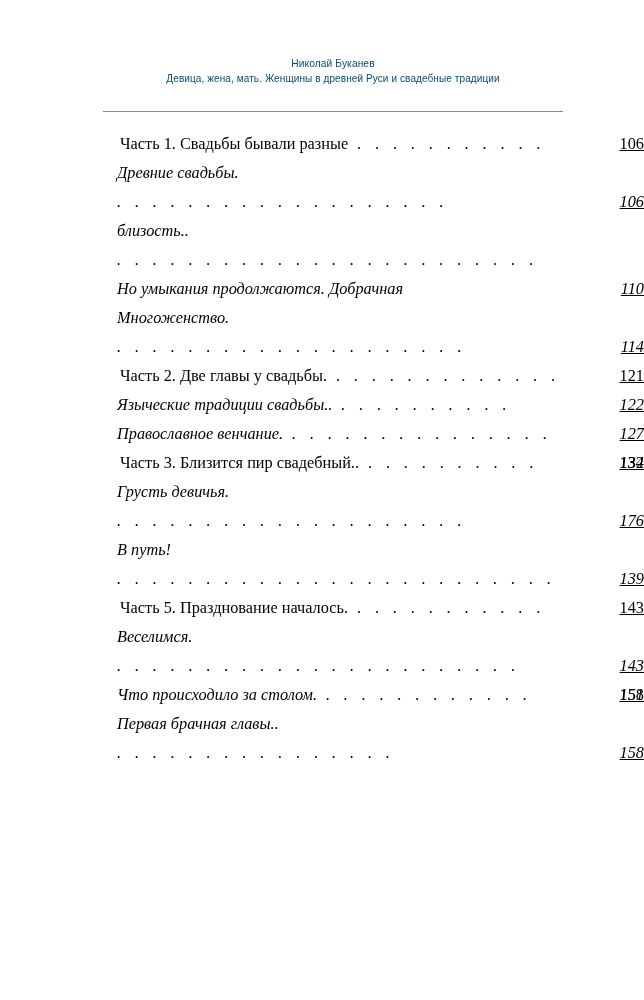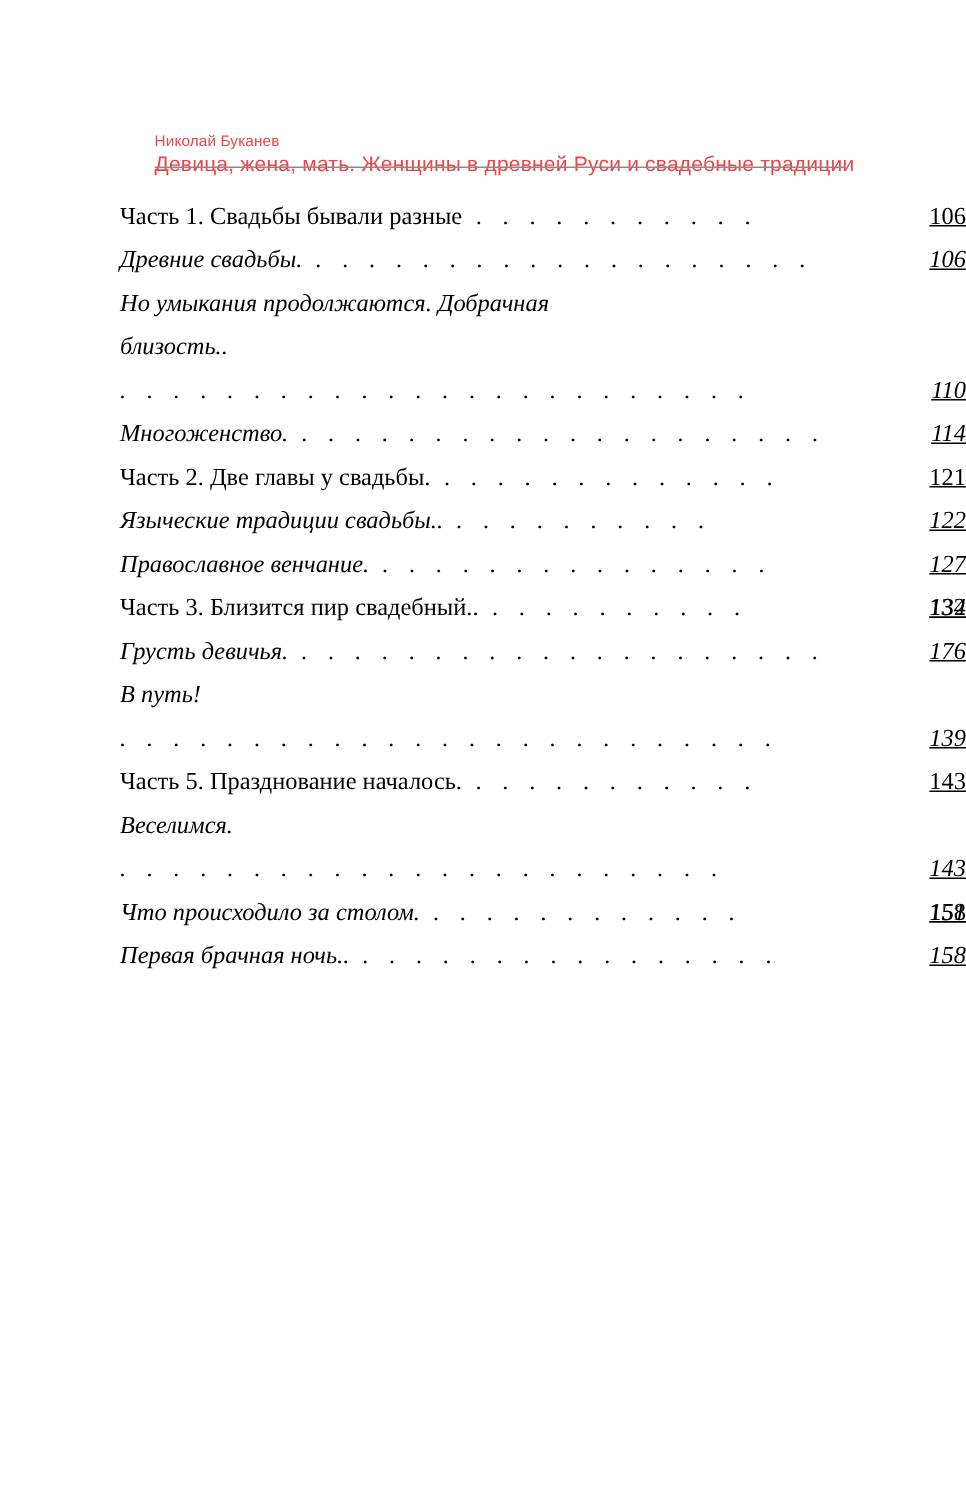--- a/index.html
+++ b/index.html
@@ -21,35 +21,35 @@
     left: 0;
     top: 0;
     width: 644px;
     height: 1000px;
   }
 
   
   .running-head {
     position: absolute;
     left: 103px;
-    top: 87px;
+    top: 56px;
     width: 460px;
-    text-align: left;
+    text-align: center;
     font-family: "Liberation Sans", "DejaVu Sans", sans-serif;
-    color: #ef4444;
+    color: #0c4a6e;
   }
   .running-head .rh-line {
     display: block;
     font-size: 10.2px;
     line-height: 15px;
     letter-spacing: 0.01em;
     white-space: nowrap;
   }
   .running-head .rh-line.rh-author { font-size: 10.2px; }
-  .running-head .rh-line.rh-title  { font-size: 14px; }
+  .running-head .rh-line.rh-title  { font-size: 10px; }
 
   .head-rule {
     position: absolute;
     left: 103px;
     top: 111px;
     width: 460px;
     height: 1px;
     background: #8a8a8a;
   }
 
@@ -91,30 +91,30 @@
     right: 0;
     bottom: 0;
     width: 76px;
     text-align: right;
     padding-right: 0;
     text-decoration: underline;
   }
 
   
   .lvl-part {
-    padding-left: 80px;
+    padding-left: 120px;
     font-size: 16.3px;
     line-height: 29px;
     font-weight: normal;
     font-style: normal;
   }
 
   
   .lvl-section {
-    padding-left: 80px;
+    padding-left: 117px;
     font-size: 16.3px;
     line-height: 29px;
     font-style: italic;
   }
   .lvl-section .pageno { font-style: italic; }
 
   
   .wrap-first { display: block; }
 </style>
 </head>
@@ -132,22 +132,22 @@
   <div class="toc" id="toc-root">
       <div class="toc-entry lvl-part">
         <span class="entry-line"><span class="entry-title">Часть 1. Свадьбы бывали разные</span><span class="leader"> . . . . . . . . . . . </span></span>
         <span class="pageno">106</span>
       </div>
       <div class="toc-entry lvl-section">
         <span class="entry-line"><span class="entry-title">Древние свадьбы.</span><span class="leader"> . . . . . . . . . . . . . . . . . . . </span></span>
         <span class="pageno">106</span>
       </div>
       <div class="toc-entry lvl-section">
+        <span class="entry-line"><span class="entry-title">близость..</span><span class="leader"> . . . . . . . . . . . . . . . . . . . . . . . . </span></span>
         <span class="entry-line wrap-first"><span class="entry-title">Но умыкания продолжаются. Добрачная</span></span>
-        <span class="entry-line"><span class="entry-title">близость..</span><span class="leader"> . . . . . . . . . . . . . . . . . . . . . . . . </span></span>
         <span class="pageno">110</span>
       </div>
       <div class="toc-entry lvl-section">
         <span class="entry-line"><span class="entry-title">Многоженство.</span><span class="leader"> . . . . . . . . . . . . . . . . . . . . </span></span>
         <span class="pageno">114</span>
       </div>
       <div class="toc-entry lvl-part">
         <span class="entry-line"><span class="entry-title">Часть 2. Две главы у свадьбы.</span><span class="leader"> . . . . . . . . . . . . . </span></span>
         <span class="pageno">121</span>
       </div>
@@ -183,21 +183,21 @@
         <span class="pageno">143</span>
       </div>
       <div class="toc-entry lvl-section">
         <span class="entry-line"><span class="entry-title">Что происходило за столом.</span><span class="leader"> . . . . . . . . . . . . </span></span>
         <span class="pageno">151</span>
       </div>
       <div class="toc-entry lvl-part">
         <span class="pageno">158</span>
       </div>
       <div class="toc-entry lvl-section">
-        <span class="entry-line"><span class="entry-title">Первая брачная ночь..</span><span class="leader"> . . . . . . . . . . . . . . . . </span></span>
+        <span class="entry-line"><span class="entry-title">Первая брачная главы..</span><span class="leader"> . . . . . . . . . . . . . . . . </span></span>
         <span class="pageno">158</span>
       </div>
       <div class="toc-entry lvl-section">
         <span class="entry-line"></span>
       </div>
     </div>
 
 </div>
 
 </body></html>

